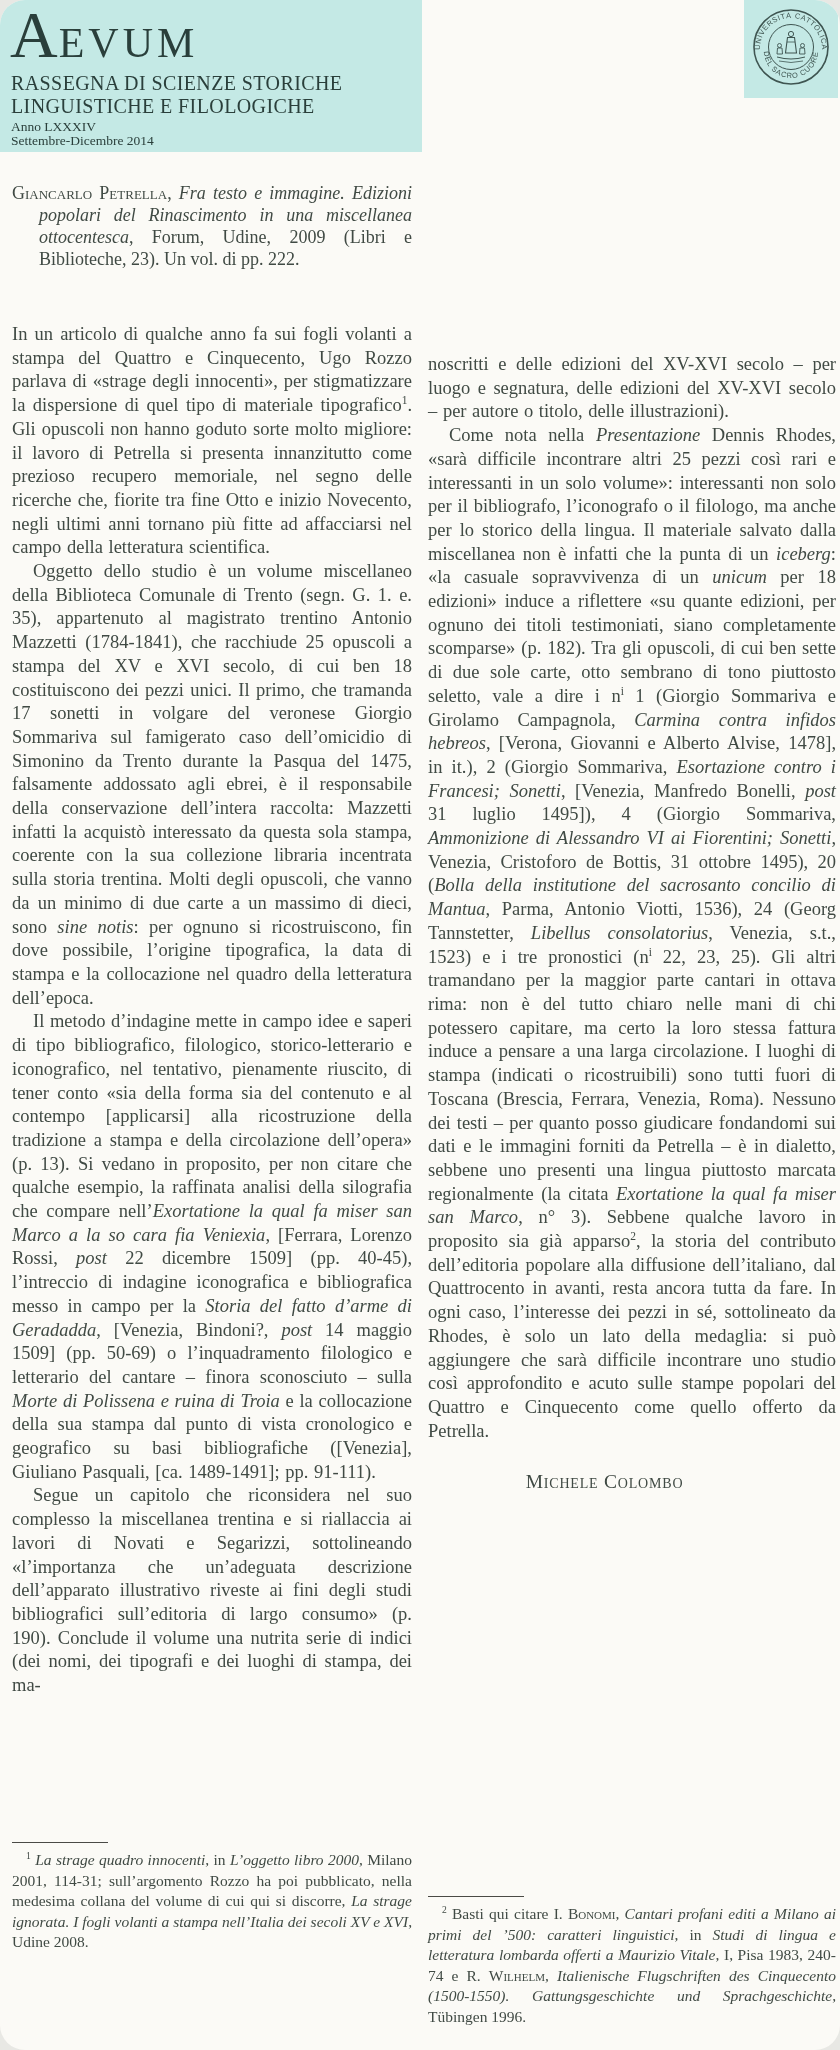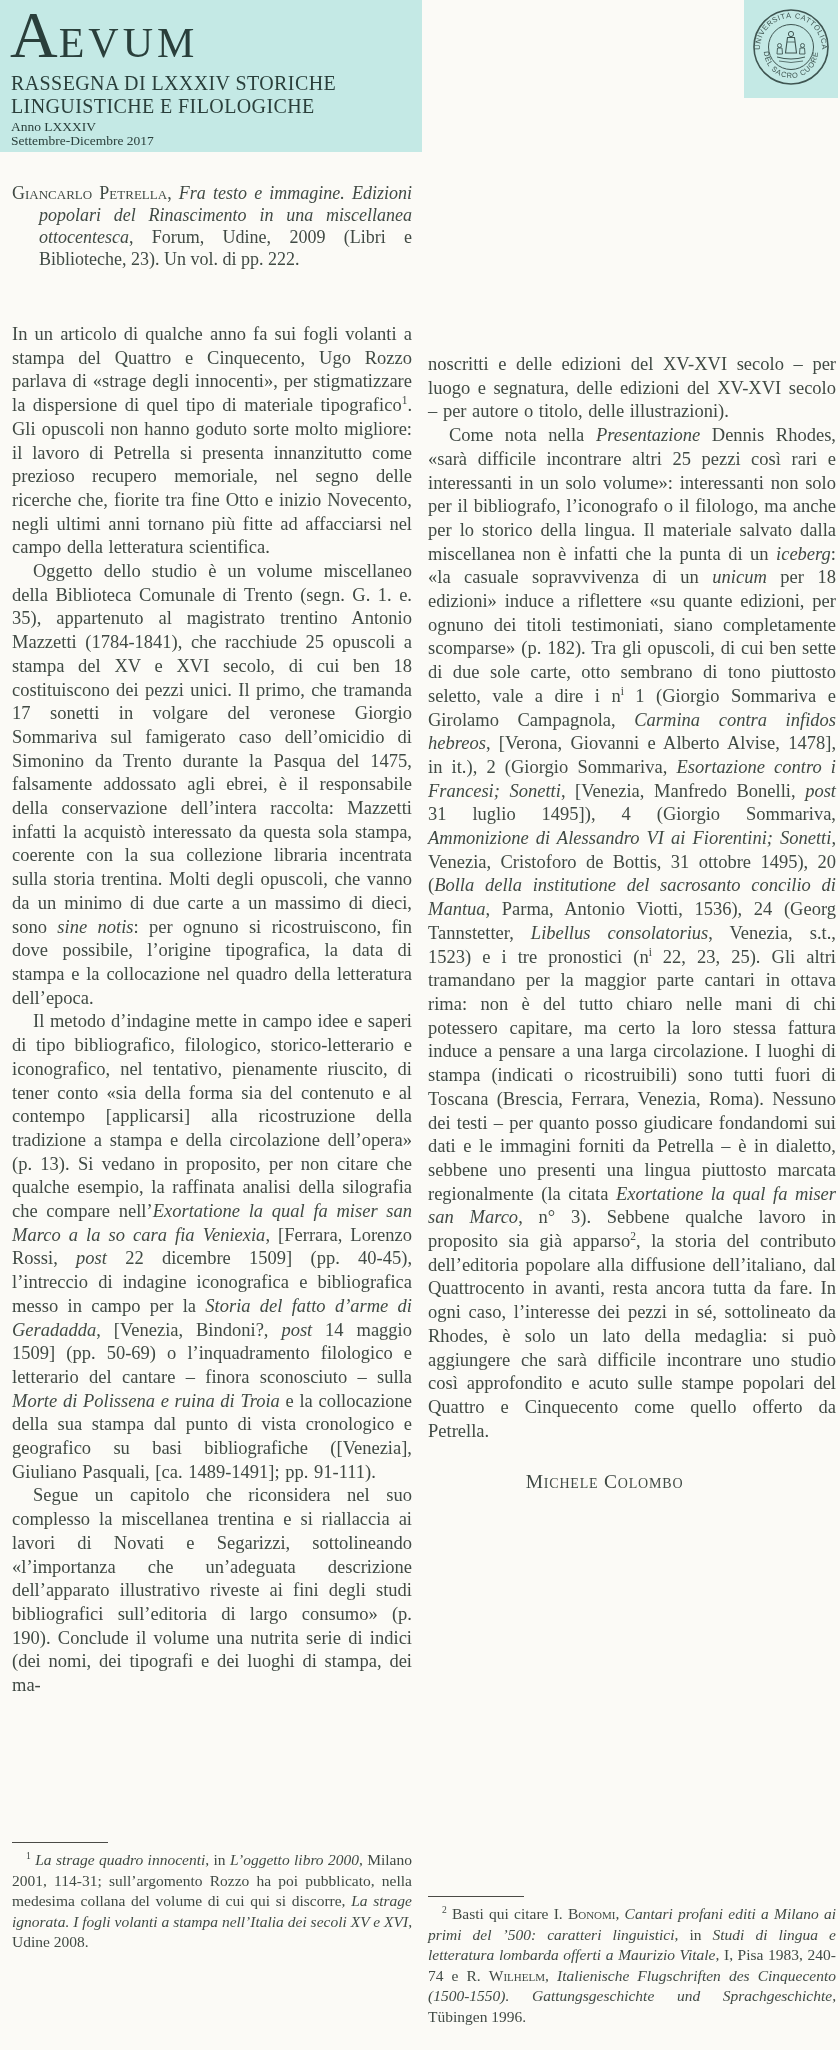--- a/index.html
+++ b/index.html
@@ -13,20 +13,21 @@
   html,body{margin:0;padding:0;}
   body{background:#e8e8e4;}
   .page{
     position:relative;
     width:840px;height:2050px;
     margin:0 auto;
     background:var(--page-bg);
     overflow:hidden;
     font-family:"Liberation Serif","DejaVu Serif",serif;
     color:var(--body-text);
+    border-radius:25px;
   }
   
   .masthead{
     position:absolute;left:0;top:0;width:422px;height:152px;
     background:var(--masthead-bg);
     color:var(--masthead-text);
   }
   .mast-title{position:absolute;left:10px;top:2px;white-space:nowrap;}
   .mast-title .big-a{font-size:66px;line-height:1;letter-spacing:1px;}
   .mast-title .rest{font-size:42px;line-height:1;letter-spacing:4px;}
@@ -94,24 +95,24 @@
 <body>
 
 <div class="page">
 
   <div class="artifact-top"></div>
 
   <div class="masthead">
     <div class="mast-title">
       <span class="big-a">A</span><span class="rest">EVUM</span>
     </div>
-    <div class="mast-sub l1">RASSEGNA DI LXXXIV STORICHE</div>
+    <div class="mast-sub l1">RASSEGNA DI SCIENZE STORICHE</div>
     <div class="mast-sub l2">LINGUISTICHE E FILOLOGICHE</div>
     <div class="mast-small l1">Anno LXXXIV</div>
-    <div class="mast-small l2">Settembre-Dicembre 2017</div>
+    <div class="mast-small l2">Settembre-Dicembre 2014</div>
   </div>
 
   <div class="seal-patch">
     <svg width="80" height="82" viewBox="0 0 80 82">
       <defs>
         <path id="arcTop" d="M 9,43 A 31,31 0 0 1 71,43" fill="none"></path>
         <path id="arcBottom" d="M 13,45 A 27,27 0 0 0 67,45" fill="none"></path>
       </defs>
       <circle cx="40" cy="41" r="37" fill="none" stroke="var(--seal-ink)" stroke-width="1.6"></circle>
       <circle cx="40" cy="41" r="22.5" fill="none" stroke="var(--seal-ink)" stroke-width="1"></circle>

